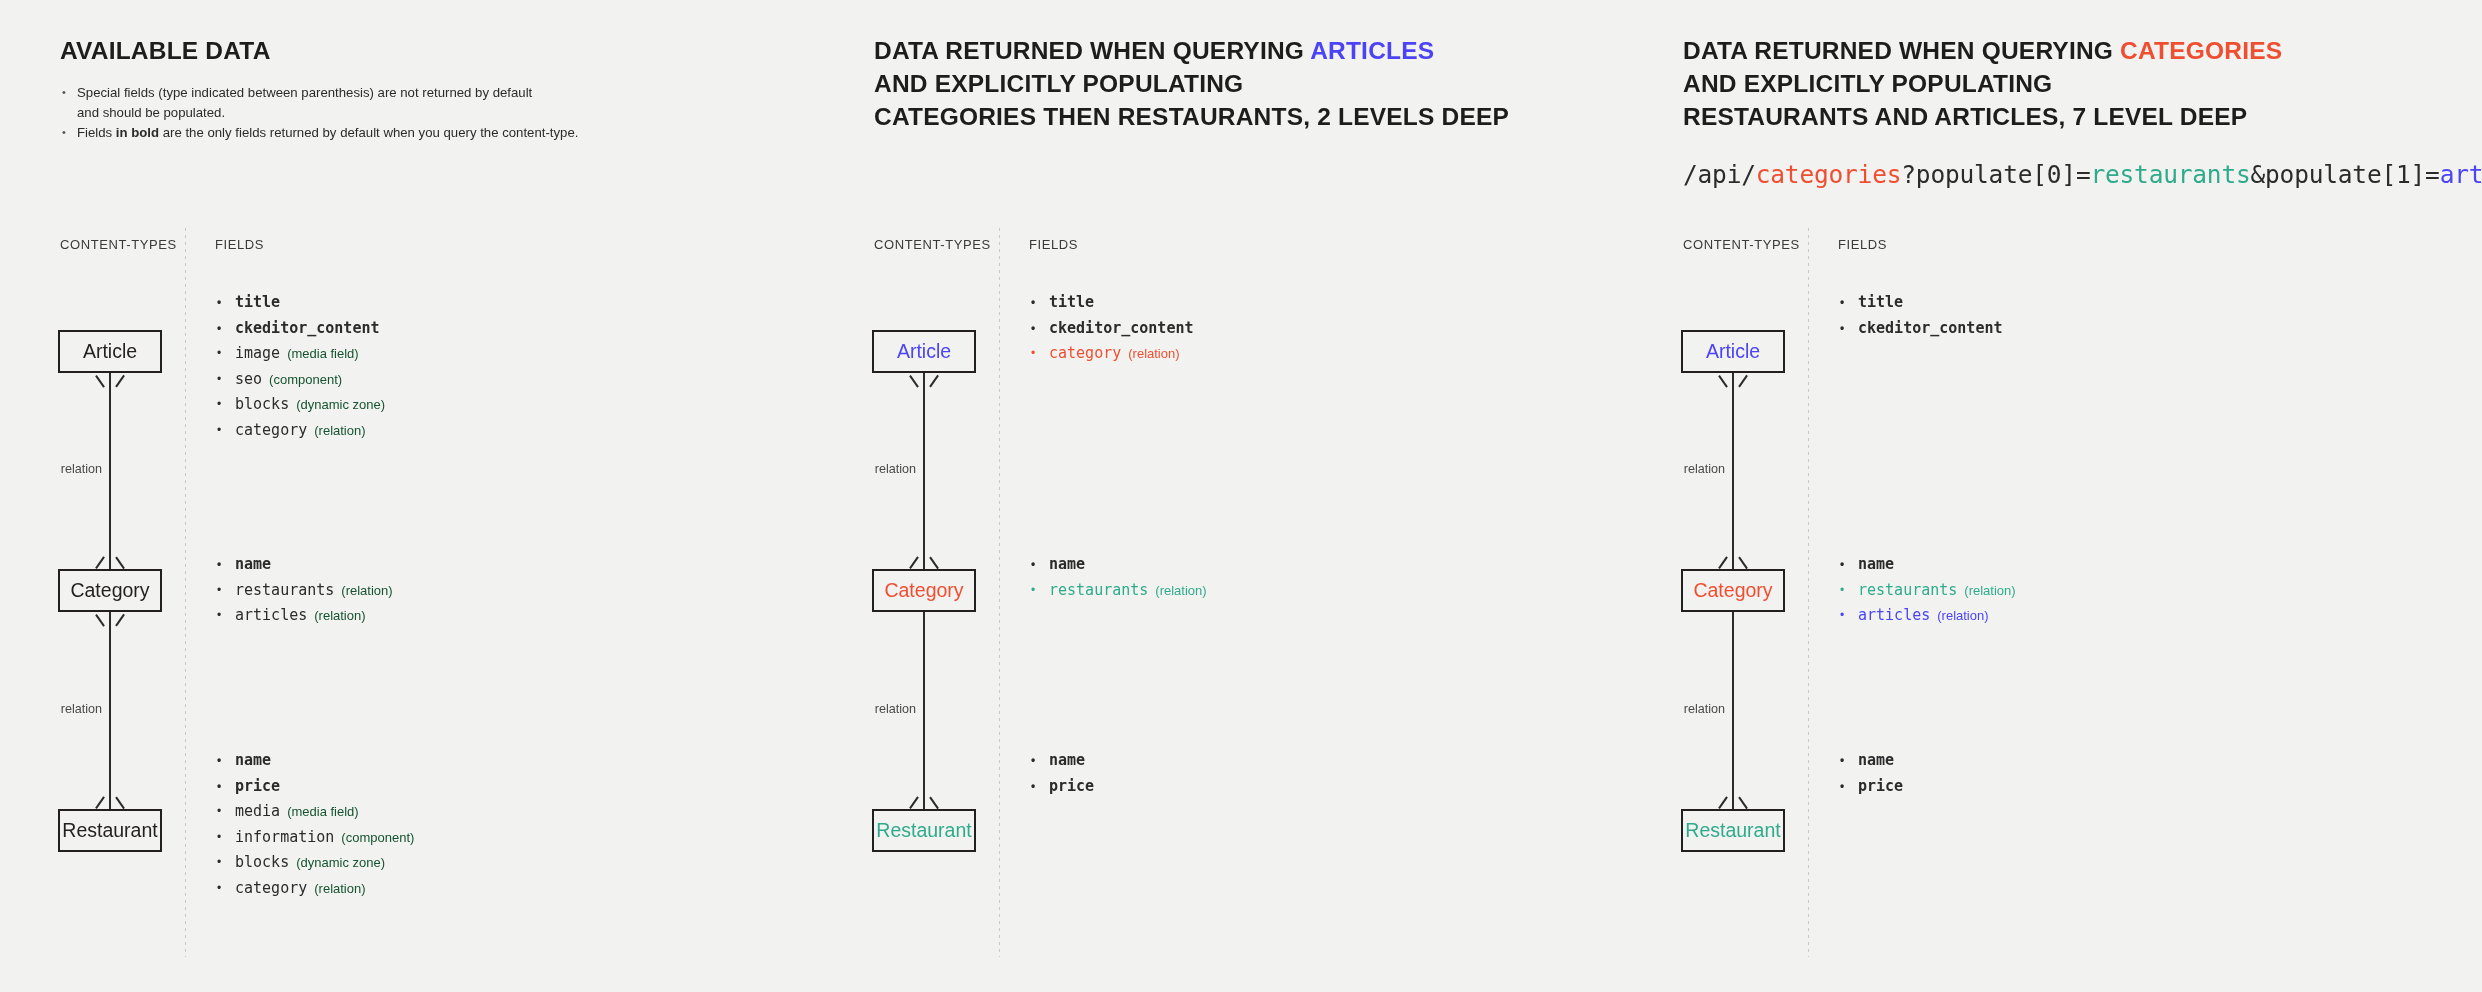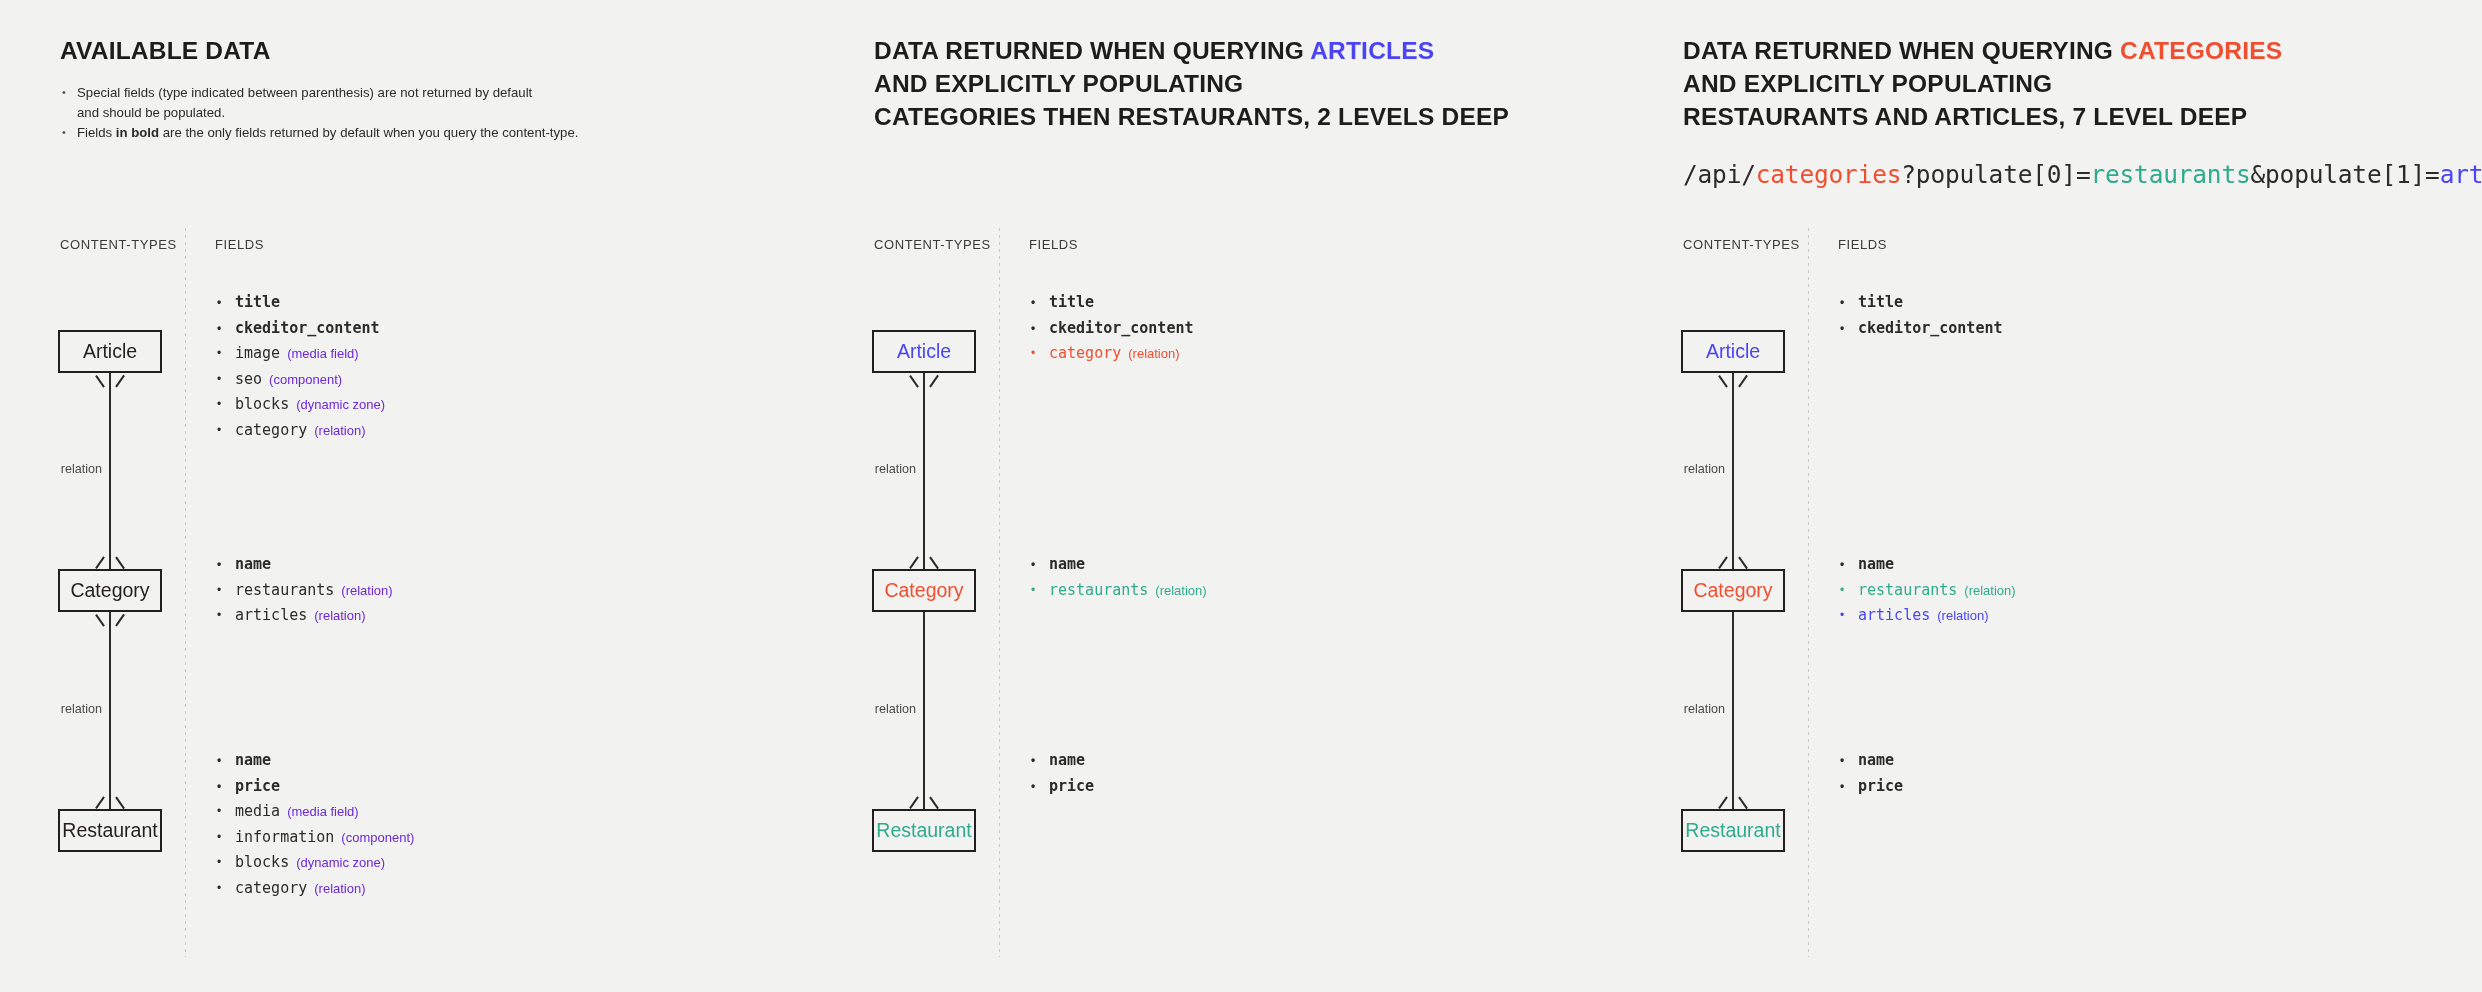--- a/index.html
+++ b/index.html
@@ -109,21 +109,21 @@
     font-family: "DejaVu Sans Mono", monospace;
     font-size: 15px; color: #2b2b2b;
   }
   .field::before {
     content: "\2022"; position: absolute; left: 2px; top: 0;
     font-family: "Liberation Sans", sans-serif; font-size: 12px;
   }
   .field.bold { font-weight: 700; }
   .field .kind {
     font-family: "Liberation Sans", sans-serif;
-    font-size: 13px; color: #6d28d9; padding-left: 7px;
+    font-size: 13px; color: #14532d; padding-left: 7px;
   }
   .field.c-red   { color:#f04e31; }
   .field.c-red::before   { color:#f04e31; }
   .field.c-red .kind     { color:#f04e31; }
   .field.c-green { color:#2eab8b; }
   .field.c-green::before { color:#2eab8b; }
   .field.c-green .kind   { color:#2eab8b; }
   .field.c-blue  { color:#4b44f5; }
   .field.c-blue::before  { color:#4b44f5; }
   .field.c-blue .kind    { color:#4b44f5; }

